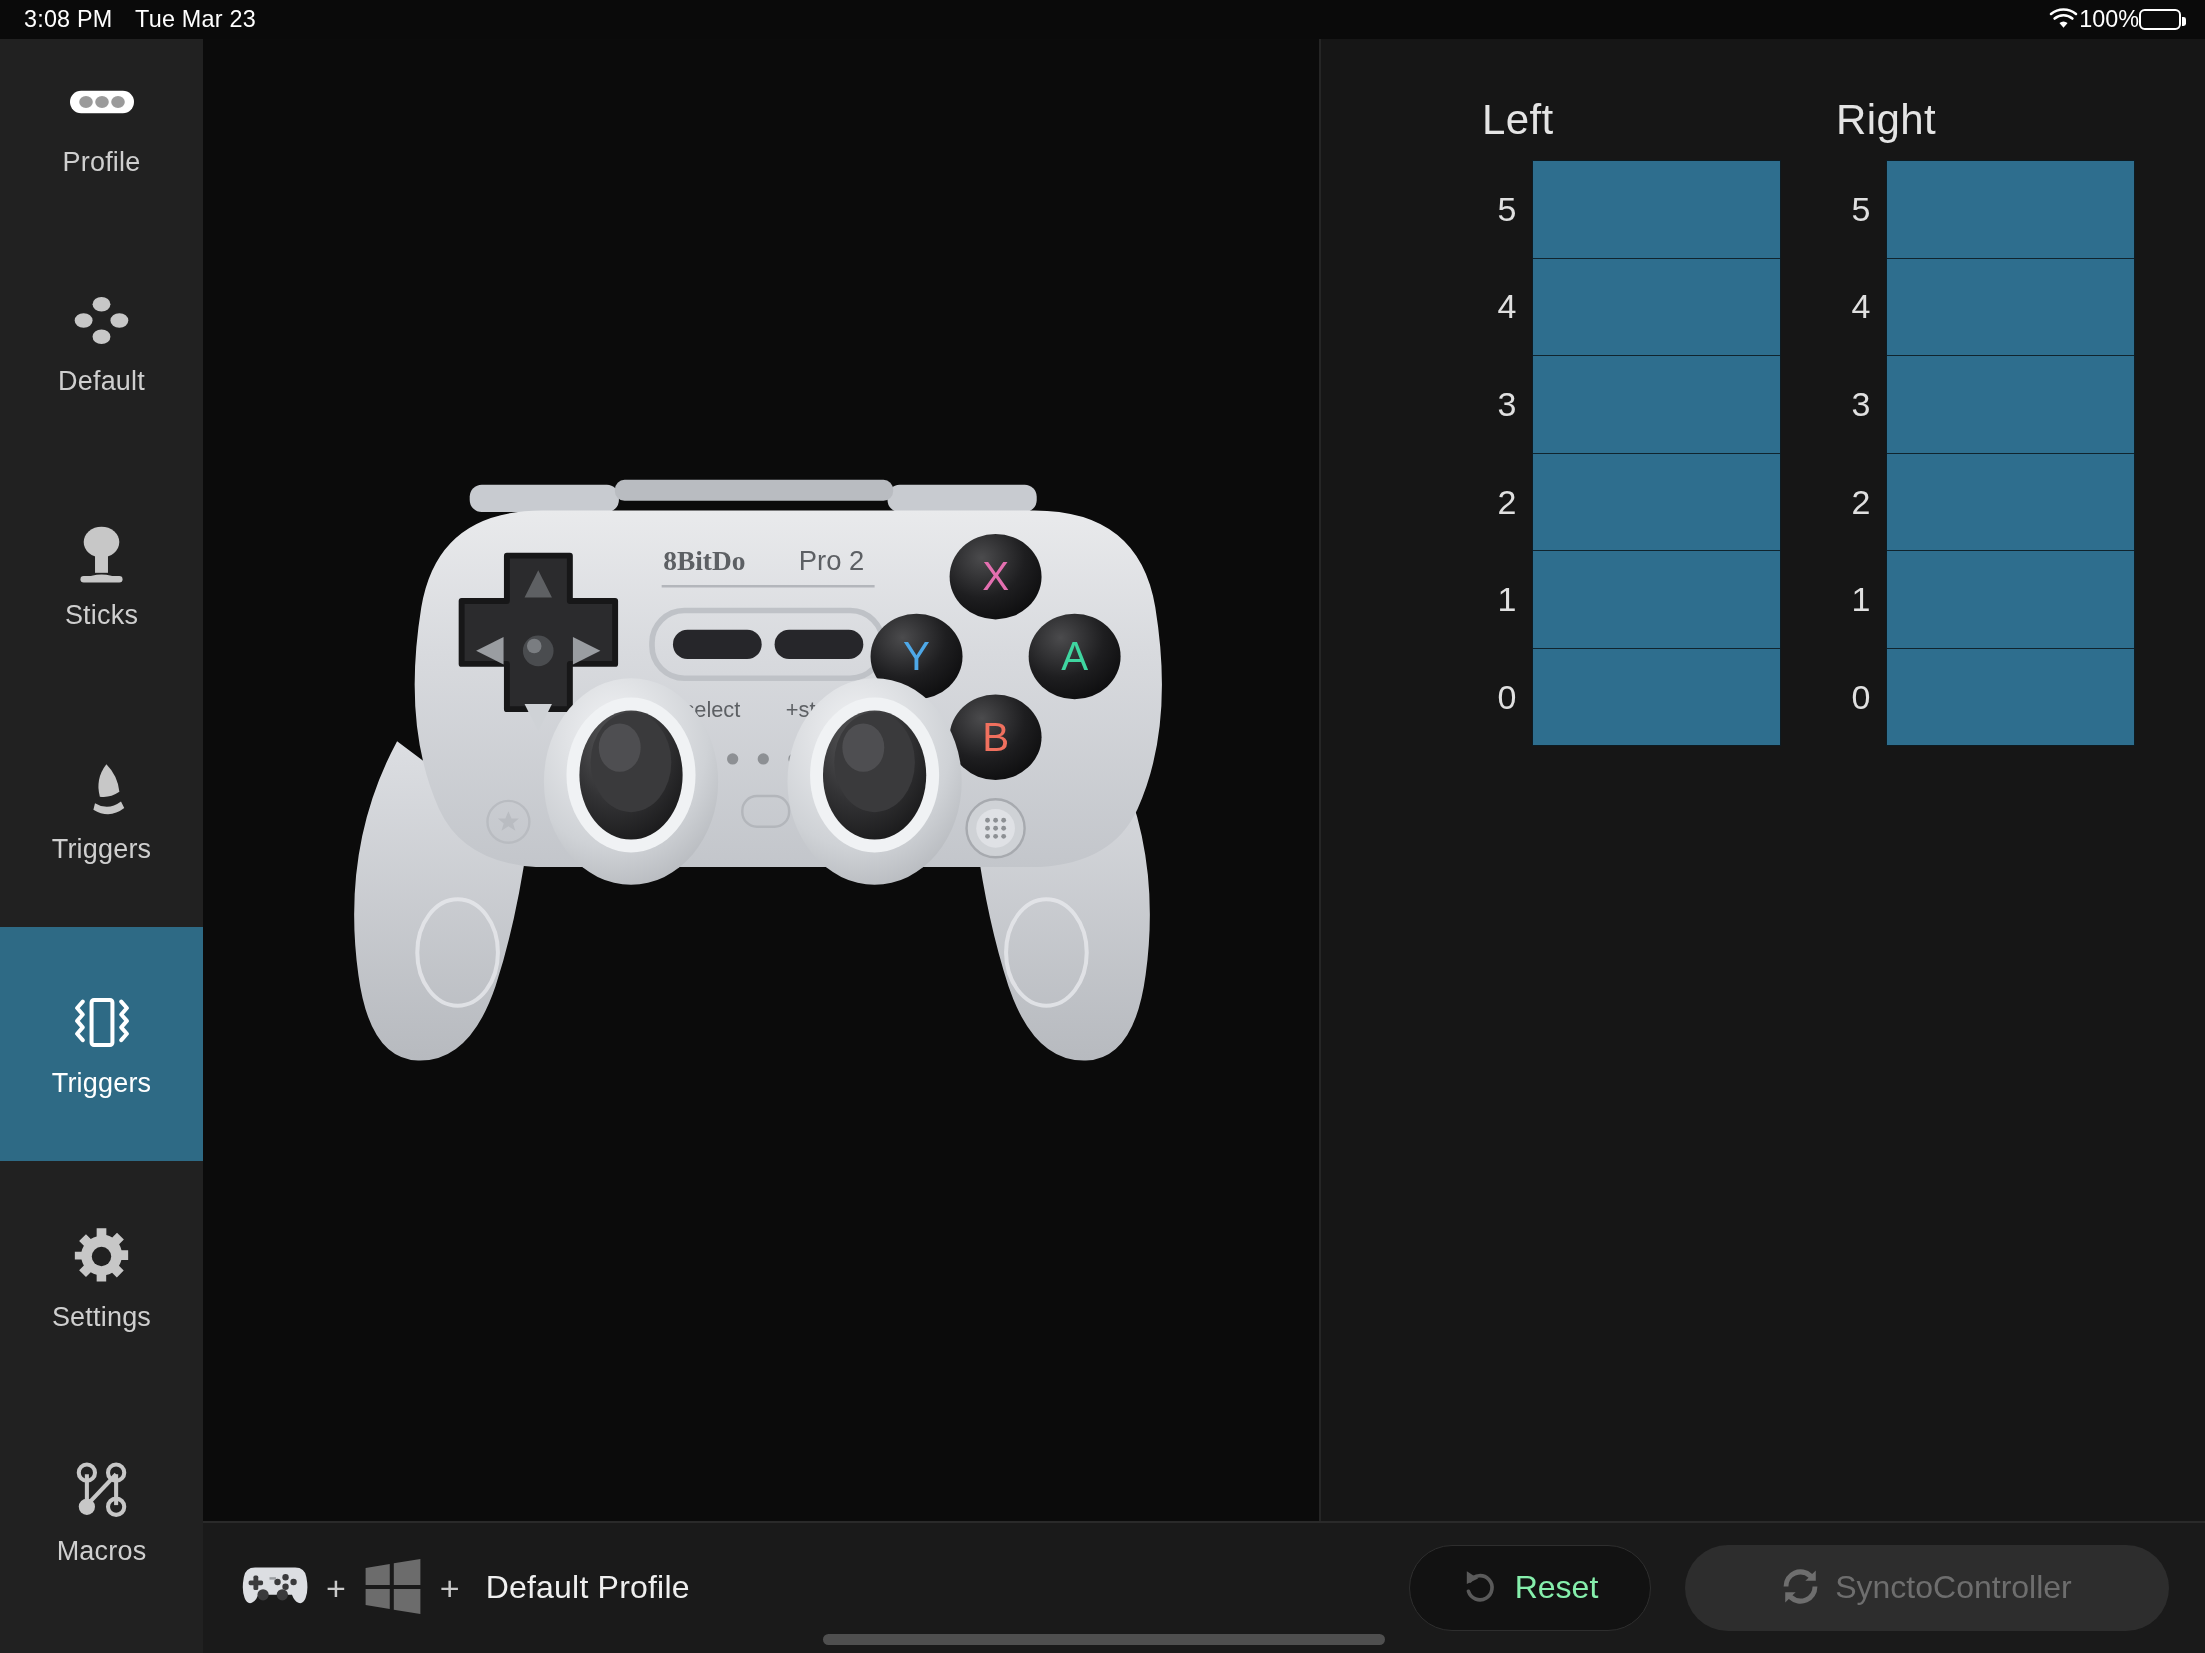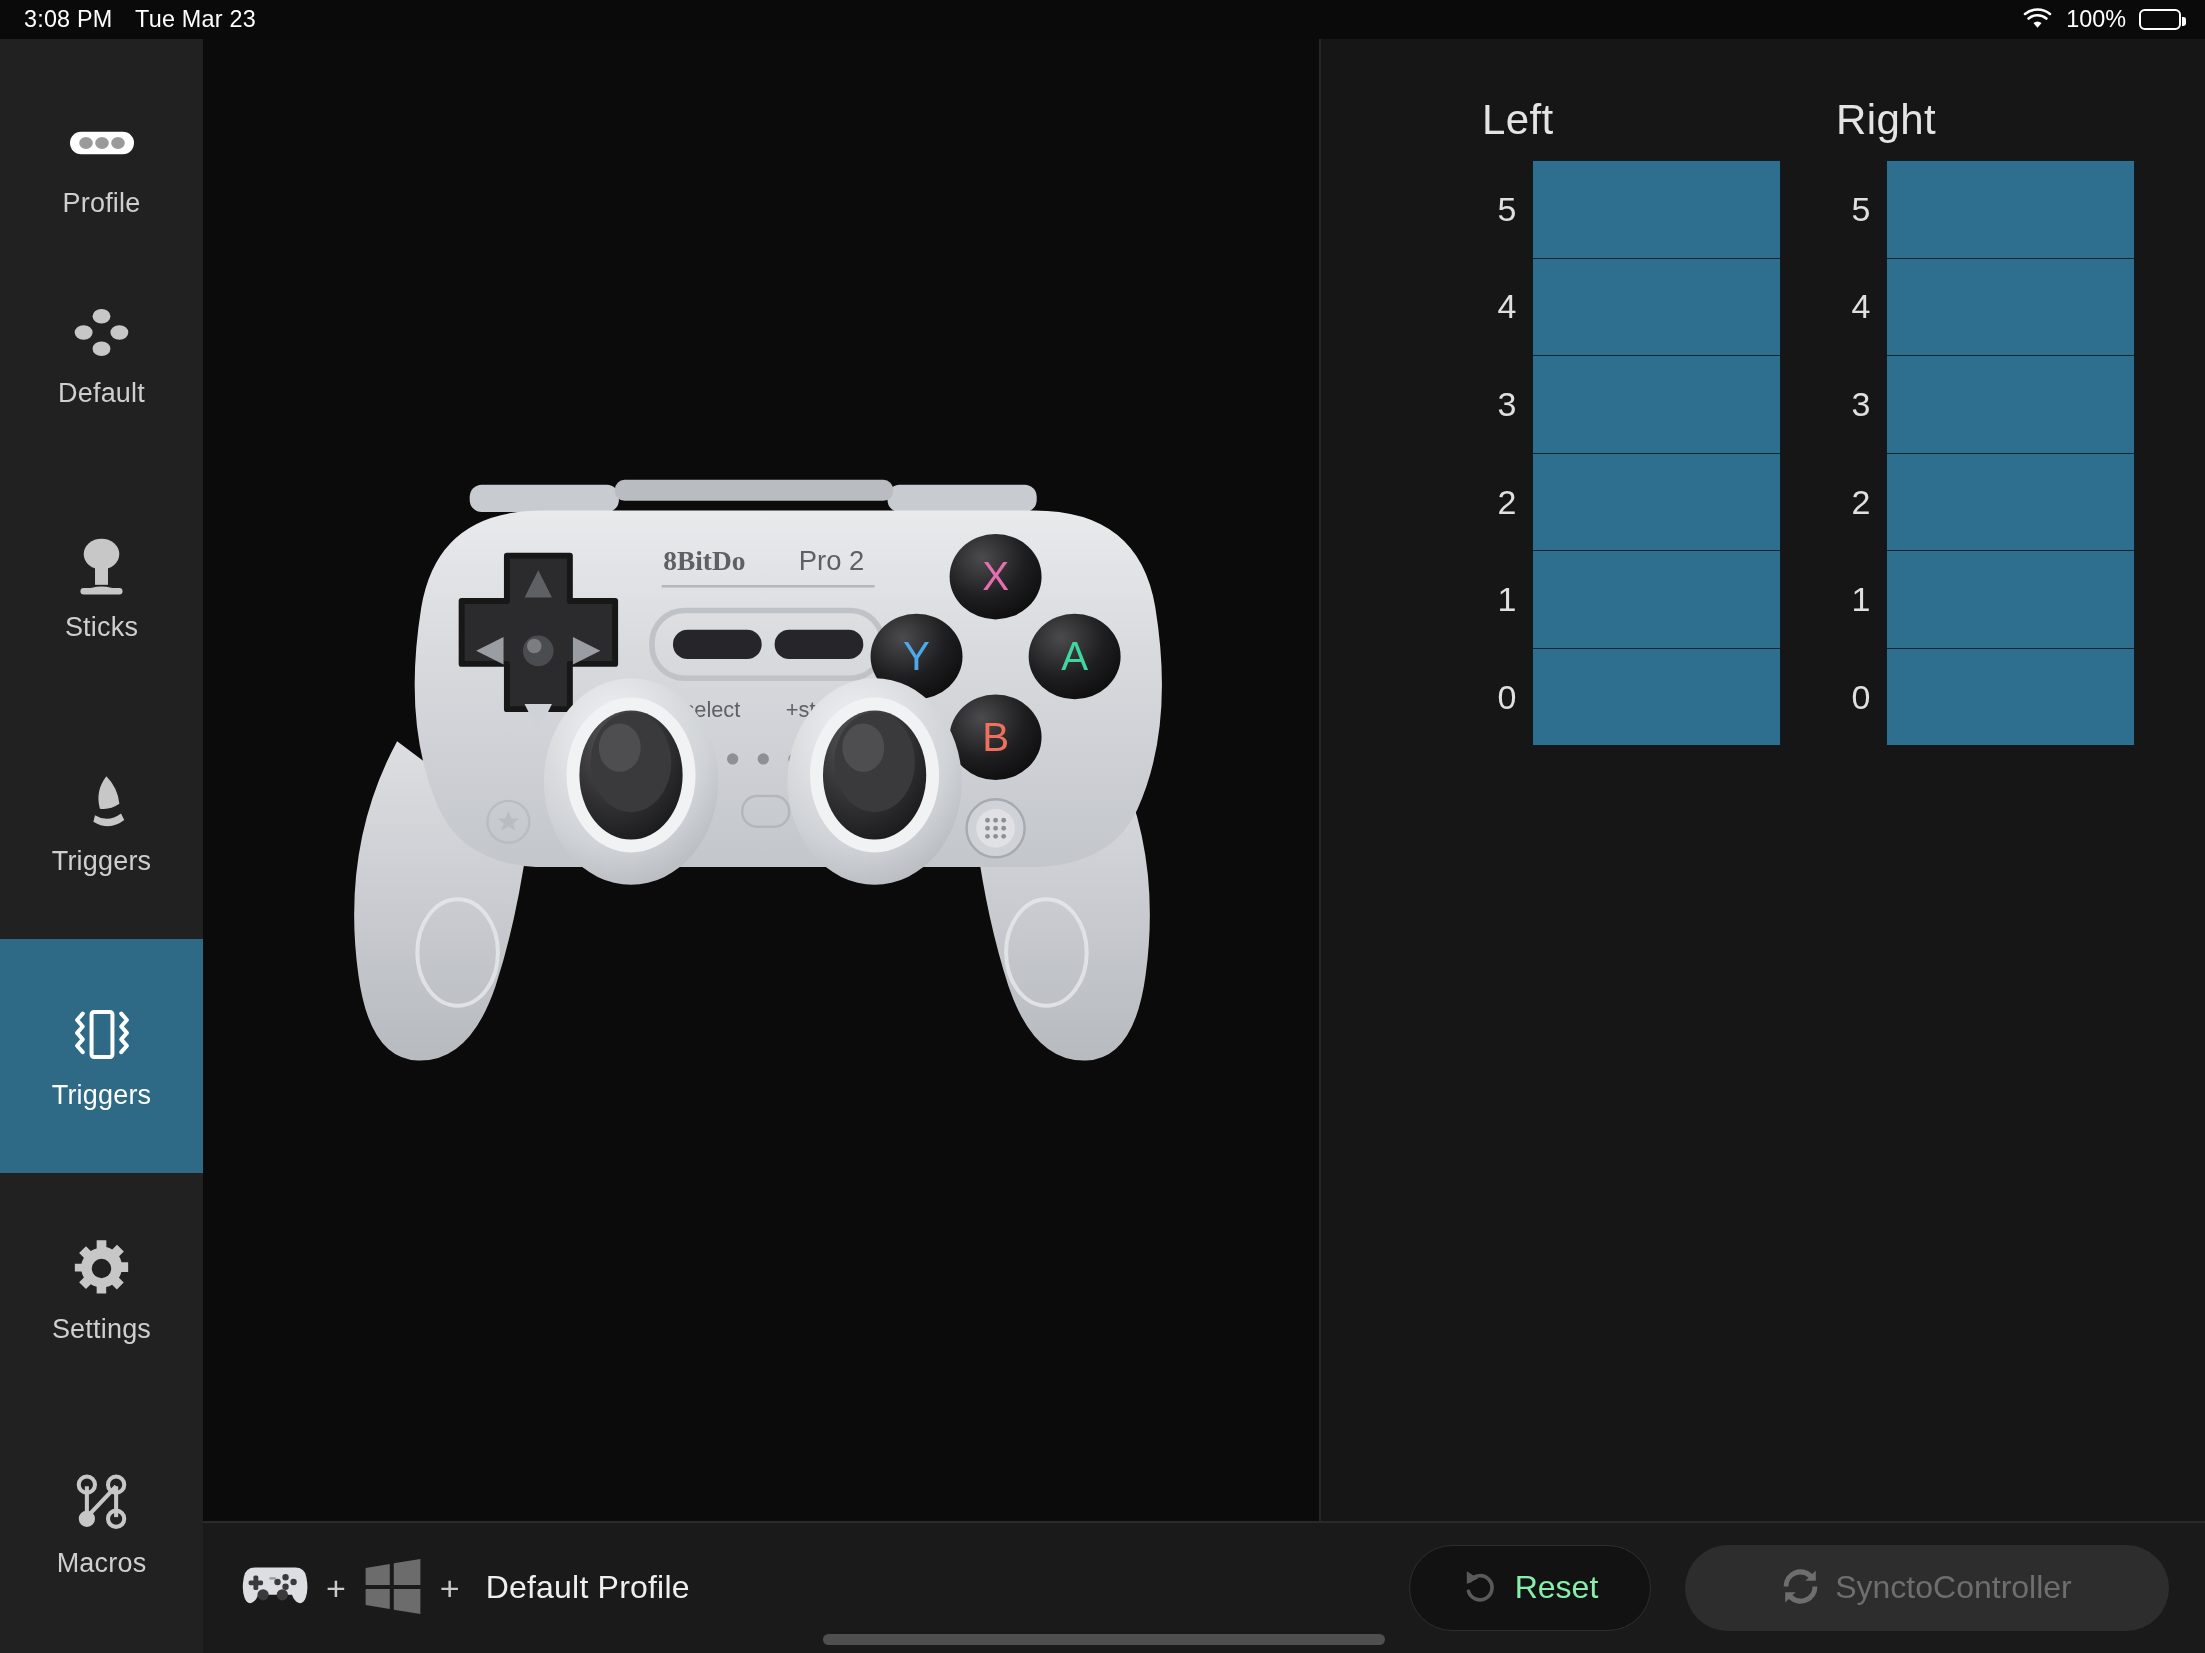--- a/index.html
+++ b/index.html
@@ -13,38 +13,38 @@
 
   
   #statusbar{
     position:absolute; left:0; top:0; width:2205px; height:39px;
     background:#0a0a0a; display:flex; align-items:center;
     padding:0 24px; z-index:40;
   }
   .sb-left{ display:flex; align-items:baseline; gap:22.6px; }
   .sb-time{ color:#fff; font-size:23.4px; font-weight:400; letter-spacing:0.2px; }
   .sb-date{ color:#fff; font-size:23.4px; font-weight:400; letter-spacing:0.2px; }
-  .sb-right{ margin-left:auto; display:flex; align-items:center; gap:13px; }
+  .sb-right{ margin-left:auto; display:flex; align-items:center; }
   .sb-pct{ color:#fff; font-size:23.4px; }
   .batt{ width:42px; height:21px; border:2.4px solid #fff; border-radius:5.7px; position:relative; padding:2.4px; }
   .batt-fill{ width:100%; height:100%; background:#fff; border-radius:1.6px; }
   .batt:after{ content:""; position:absolute; right:-6.5px; top:5.7px; width:4px; height:9px;
     background:#fff; border-radius:0 2.4px 2.4px 0; }
 
   
   #sidebar{
     position:absolute; left:0; top:39px; width:203px; height:1614px;
     background:#212121; z-index:30;
   }
   .side-item{
     width:203px; height:234px;
     display:flex; flex-direction:column; align-items:center; justify-content:center;
     gap:11.3px; cursor:pointer;
   }
-  .side-item.first{ height:186px; justify-content:flex-end; padding-bottom:18px;margin-top:12px; }
+  .side-item.first{ height:186px; padding-bottom:18px; }
   .side-item.active{ background:#2e6a85; }
   .side-label{ color:#cfcfcf; font-size:27px; letter-spacing:0.2px; }
   .side-item.active .side-label{ color:#fff; }
   .side-icon{ height:68px; display:flex; align-items:center; justify-content:center; }
 
   
   #main{
     position:absolute; left:203px; top:39px; width:1116px; height:1482px;
     background:#0b0b0b; overflow:hidden;
   }

